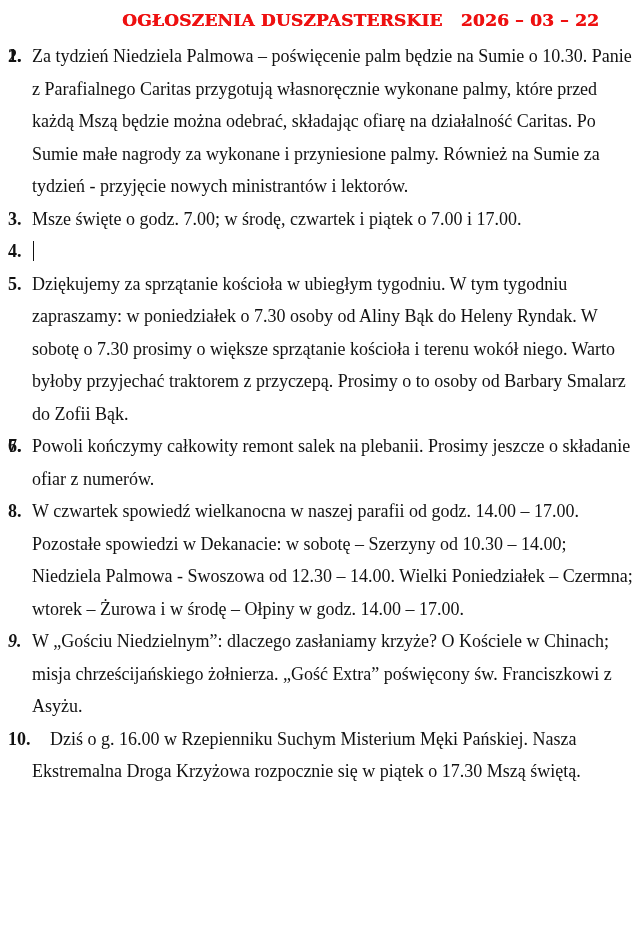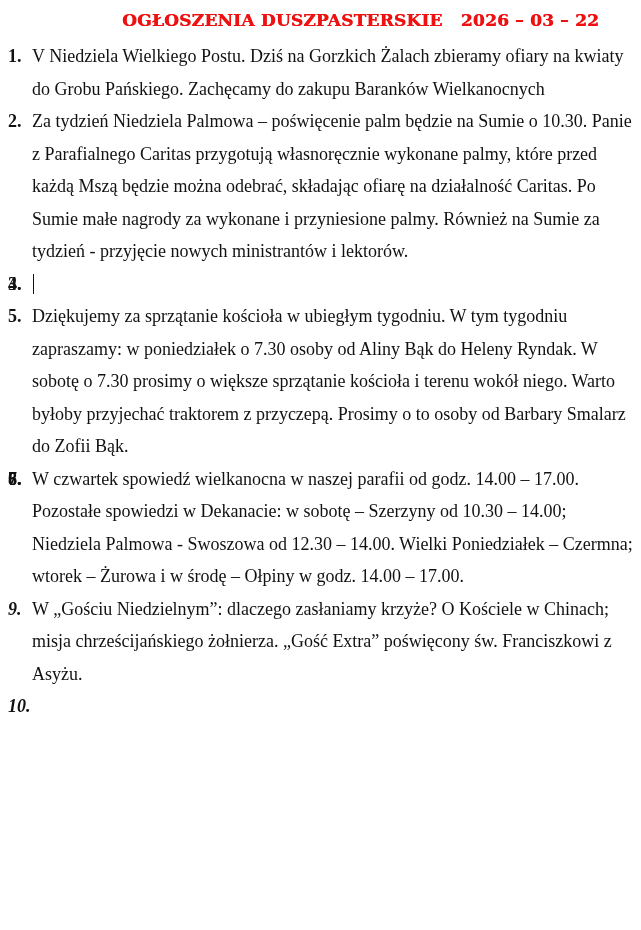--- a/index.html
+++ b/index.html
@@ -13,58 +13,60 @@
   }
   .list { position: absolute; top: 40px; left: 0; width: 641px; margin: 0; padding: 0; list-style: none; }
   .item {
     position: relative; padding-left: 32px; padding-right: 6px;
     font-family: "Liberation Serif", serif; font-size: 18px; line-height: 32.5px; color: #111111;
   }
   .num {
     position: absolute; left: 8px; top: 0; font-weight: bold;
   }
   .num.italic { font-style: italic; }
-  .num.wide { left: 8px; font-style: italic; }
+  .num.wide { left: 8px; }
   .caret { display: inline-block; width: 1px; height: 20px; background: #111; vertical-align: -4px; margin-left: 1px; }
 </style>
 </head>
 <body>
 
 <div class="title">OGŁOSZENIA DUSZPASTERSKIE   2026 – 03 – 22</div>
 
 <ol class="list">
   <li class="item">
     <span class="num">1.</span>
-    <span class="text">V Niedziela Wielkiego Postu. Dziś na Gorzkich Żalach zbieramy ofiary na kwiaty do Grobu Pańskiego. Zachęcamy do zakupu Baranków Wielkanocnych</span>
   </li>
   <li class="item">
     <span class="num">2.</span>
     <span class="text">Za tydzień Niedziela Palmowa – poświęcenie palm będzie na Sumie o 10.30. Panie z Parafialnego Caritas przygotują własnoręcznie wykonane palmy, które przed każdą Mszą będzie można odebrać, składając ofiarę na działalność Caritas. Po Sumie małe nagrody za wykonane i przyniesione palmy. Również na Sumie za tydzień - przyjęcie nowych ministrantów i lektorów.</span>
   </li>
   <li class="item">
     <span class="num">3.</span>
+    <span class="text">Msze święte o godz. 7.00; w środę, czwartek i piątek o 7.00 i 17.00.</span>
   </li>
   <li class="item">
     <span class="num">4.</span>
     <span class="caret"></span>
   </li>
   <li class="item">
     <span class="num">5.</span>
     <span class="text">Dziękujemy za sprzątanie kościoła w ubiegłym tygodniu. W tym tygodniu zapraszamy: w poniedziałek o 7.30 osoby od Aliny Bąk do Heleny Ryndak. W sobotę o 7.30 prosimy o większe sprzątanie kościoła i terenu wokół niego. Warto byłoby przyjechać traktorem z przyczepą. Prosimy o to osoby od Barbary Smalarz do Zofii Bąk.</span>
   </li>
   <li class="item">
     <span class="num">6.</span>
   </li>
   <li class="item">
     <span class="num">7.</span>
+    <span class="text">Powoli kończymy całkowity remont salek na plebanii. Prosimy jeszcze o składanie ofiar z numerów.</span>
   </li>
   <li class="item">
     <span class="num">8.</span>
     <span class="text"> W czwartek spowiedź wielkanocna w naszej parafii od godz. 14.00 – 17.00. Pozostałe spowiedzi w Dekanacie:  w sobotę – Szerzyny od 10.30 – 14.00; Niedziela Palmowa - Swoszowa od 12.30 – 14.00. Wielki Poniedziałek – Czermna; wtorek – Żurowa i w środę – Ołpiny w godz. 14.00 – 17.00.</span>
   </li>
   <li class="item">
     <span class="num italic">9.</span>
     <span class="text">W „Gościu Niedzielnym”: dlaczego zasłaniamy krzyże? O Kościele w Chinach; misja chrześcijańskiego żołnierza. „Gość Extra” poświęcony św. Franciszkowi z Asyżu.</span>
   </li>
   <li class="item">
     <span class="num wide">10.</span>
+    <span class="text" style="padding-left:18px;">Dziś o g. 16.00  w Rzepienniku Suchym Misterium Męki Pańskiej. Nasza Ekstremalna Droga Krzyżowa rozpocznie się w piątek o 17.30 Mszą świętą.</span>
   </li>
 </ol>
 
 </body></html>

